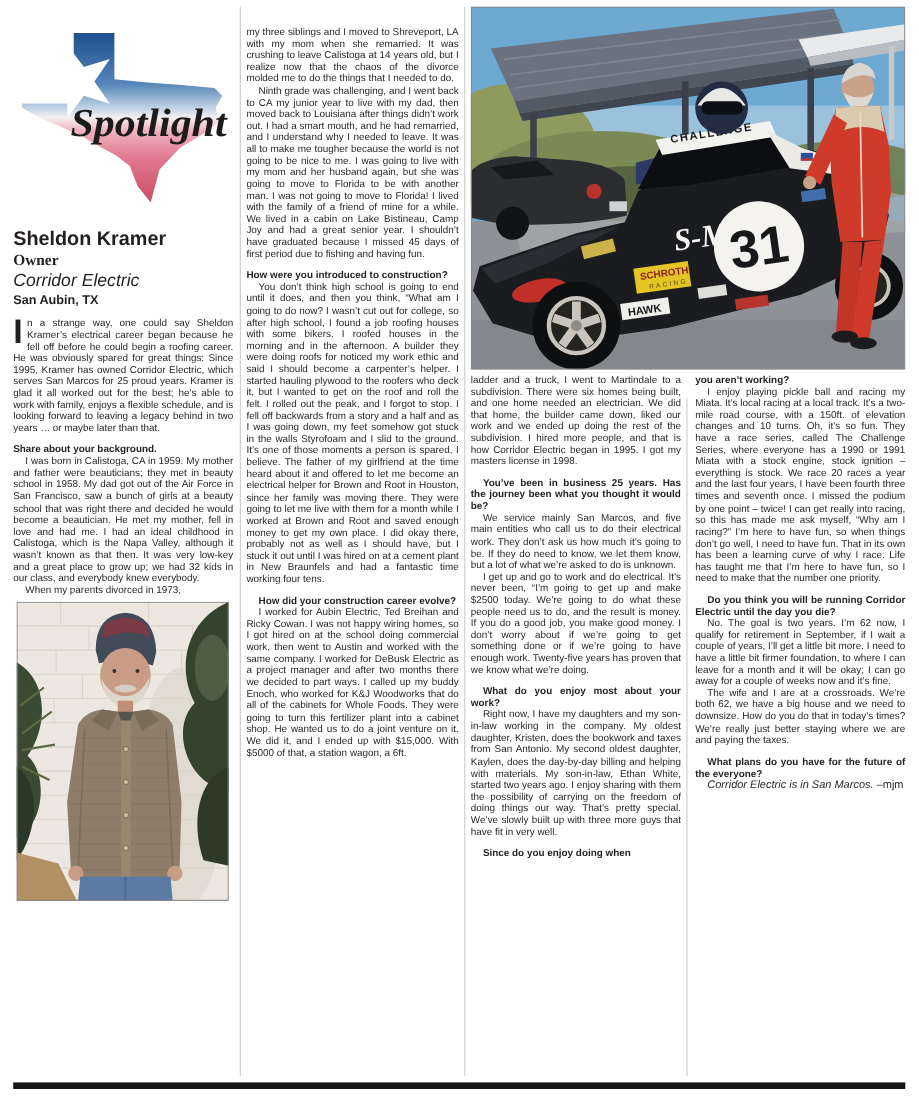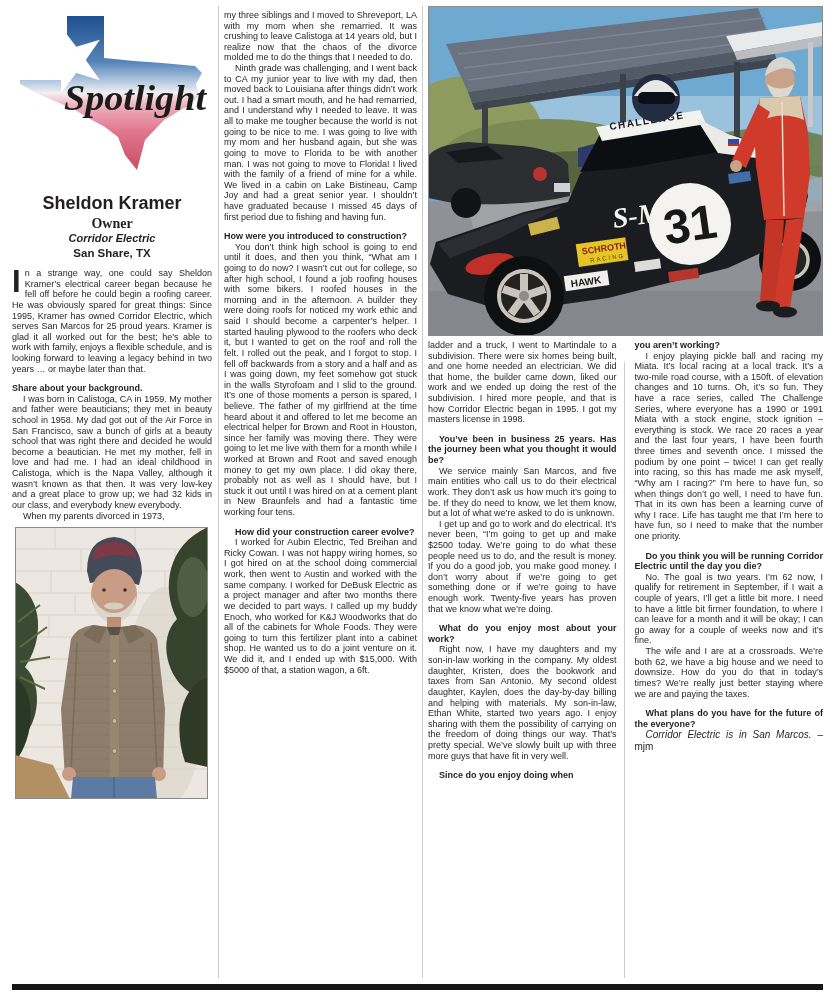--- a/index.html
+++ b/index.html
@@ -1,34 +1,34 @@
 <!DOCTYPE html>
 <html><head>
 <meta charset="utf-8">
 <title>Spotlight</title>
 <style>
   html,body{margin:0;padding:0;background:#ffffff;}
   .page{position:relative;width:835px;height:1000px;background:#fff;overflow:hidden;
         font-family:"Liberation Sans",sans-serif;color:#231f20;}
-  .col{position:absolute;top:10px;}
+  .col{position:absolute;top:24px;}
   .col1{left:12px;width:200px;}
   .col2{left:224px;width:193px;}
   .rightzone{left:428px;width:395px;position:absolute;top:6px;}
-  .twocol{display:flex;gap:18px;margin-top:4px;justify-content:space-between;}
+  .twocol{display:flex;gap:7px;margin-top:4px;justify-content:space-between;}
   .twocol>div{width:191px;}
   .body-text{font-size:9px;line-height:1.18;text-align:justify;margin:0;}
   .indent{text-indent:11px;}
   .qhead{font-size:9px;line-height:1.18;font-weight:700;text-align:justify;margin:9px 0 0 0;}
   .qhead.first{margin-top:0;}
   .caption{font-size:8.6px;line-height:1.22;text-align:center;margin:3px 4px 6px 4px;}
   .dropcap{float:left;font-weight:700;font-size:31px;line-height:26px;padding:1px 4px 0 0;}
-  .profile{text-align:center;margin:10px 0 8px 0;line-height:1.25;}
+  .profile{text-align:left;margin:10px 0 8px 0;line-height:1.25;}
   .profile-name{font-size:18px;font-weight:700;margin:0;}
   .profile-title{font-size:14px;font-weight:700;font-family:Liberation Serif, serif;}
-  .profile-company{font-size:11px;font-weight:700;font-style:italic;}
+  .profile-company{font-size:16px;font-weight:400;font-style:italic;}
   .profile-location{font-size:11.5px;font-weight:700;}
   .logo-box{width:200px;}
   figure{margin:0;}
   .portrait-fig{margin:6px 0 0 3px;width:193px;height:272px;}
   .racecar-fig{width:395px;height:330px;}
   .signoff{font-size:10px;line-height:1.18;text-align:justify;margin:0;text-indent:11px;}
   .signoff .it{font-style:italic;}
   .vrule{position:absolute;width:1px;background:#cccccc;}
   .r1{left:218px;top:6px;height:972px;}
   .r2{left:422px;top:6px;height:972px;}
@@ -59,21 +59,21 @@
         <path fill="url(#txg)" d="M55,6 H92 V48 L122,51 150,53 183,56 190,63 184,74 187,86 179,94 152,110 133,130 125,160 113,145 106,127 93,117 80,110 63,100 45,92 26,84 8,74 8,70 55,70 Z"></path>
         <path fill="#ffffff" transform="translate(60,50) rotate(-18) scale(1.15)" d="M0,-30 L7.05,-9.71 L28.5,-9.3 L11.41,3.71 L17.6,24.3 L0,12 L-17.6,24.3 L-11.41,3.71 L-28.5,-9.3 L-7.05,-9.71 Z"></path>
         <text x="52" y="100" textLength="142" lengthAdjust="spacingAndGlyphs" font-family="Liberation Serif, DejaVu Serif, serif" font-style="italic" font-weight="bold" font-size="36" fill="#1c1c1c">Spotlight</text>
       </svg>
     </div>
 
     <header class="profile">
       <h1 class="profile-name">Sheldon Kramer</h1>
       <div class="profile-title">Owner</div>
       <div class="profile-company">Corridor Electric</div>
-      <div class="profile-location">San Share, TX</div>
+      <div class="profile-location">San Aubin, TX</div>
     </header>
 
     <p class="body-text"><span class="dropcap">I</span><span>n a strange way, one could say Sheldon Kramer’s electrical career began because he fell off before he could begin a roofing career. He was obviously spared for great things: Since 1995, Kramer has owned Corridor Electric, which serves San Marcos for 25 proud years. Kramer is glad it all worked out for the best; he’s able to work with family, enjoys a flexible schedule, and is looking forward to leaving a legacy behind in two years … or maybe later than that.</span></p>
 
     <p class="qhead">Share about your background.</p>
     <p class="body-text indent">I was born in Calistoga, CA in 1959. My mother and father were beauticians; they met in beauty school in 1958. My dad got out of the Air Force in San Francisco, saw a bunch of girls at a beauty school that was right there and decided he would become a beautician. He met my mother, fell in love and had me. I had an ideal childhood in Calistoga, which is the Napa Valley, although it wasn’t known as that then. It was very low-key and a great place to grow up; we had 32 kids in our class, and everybody knew everybody.</p>
     <p class="body-text indent">When my parents divorced in 1973,</p>
 
     <figure class="portrait-fig">
       <svg width="193" height="272" viewBox="0 0 193 272">

